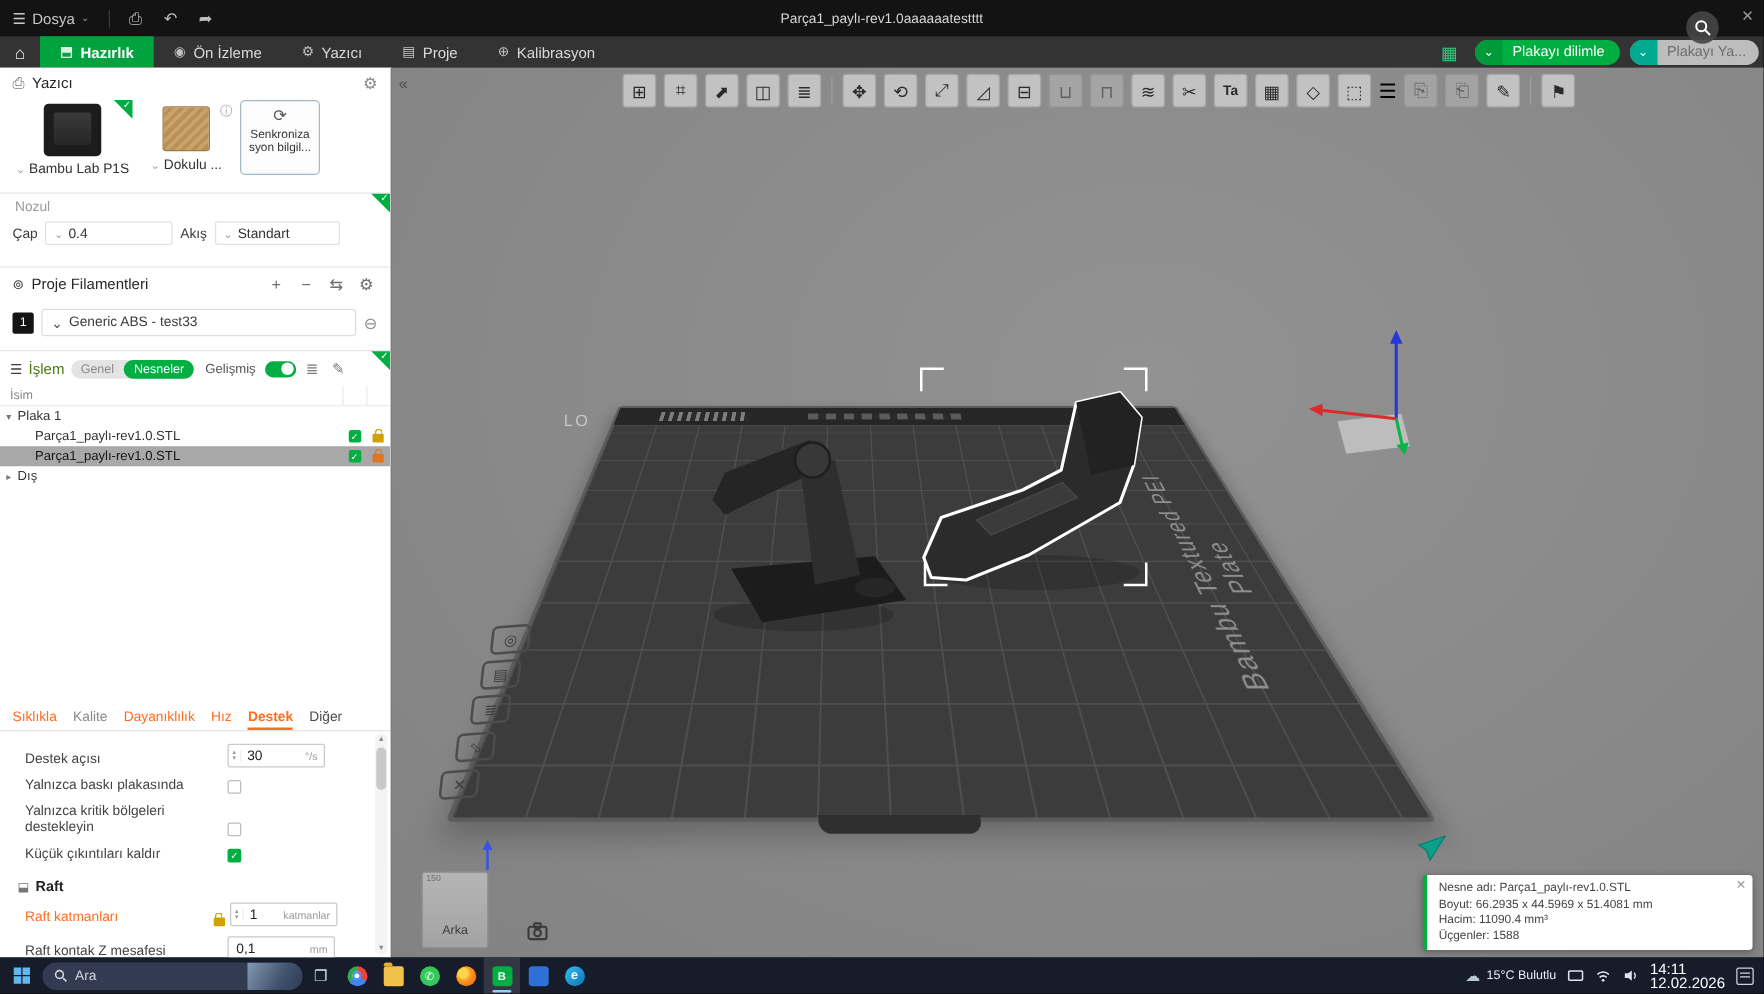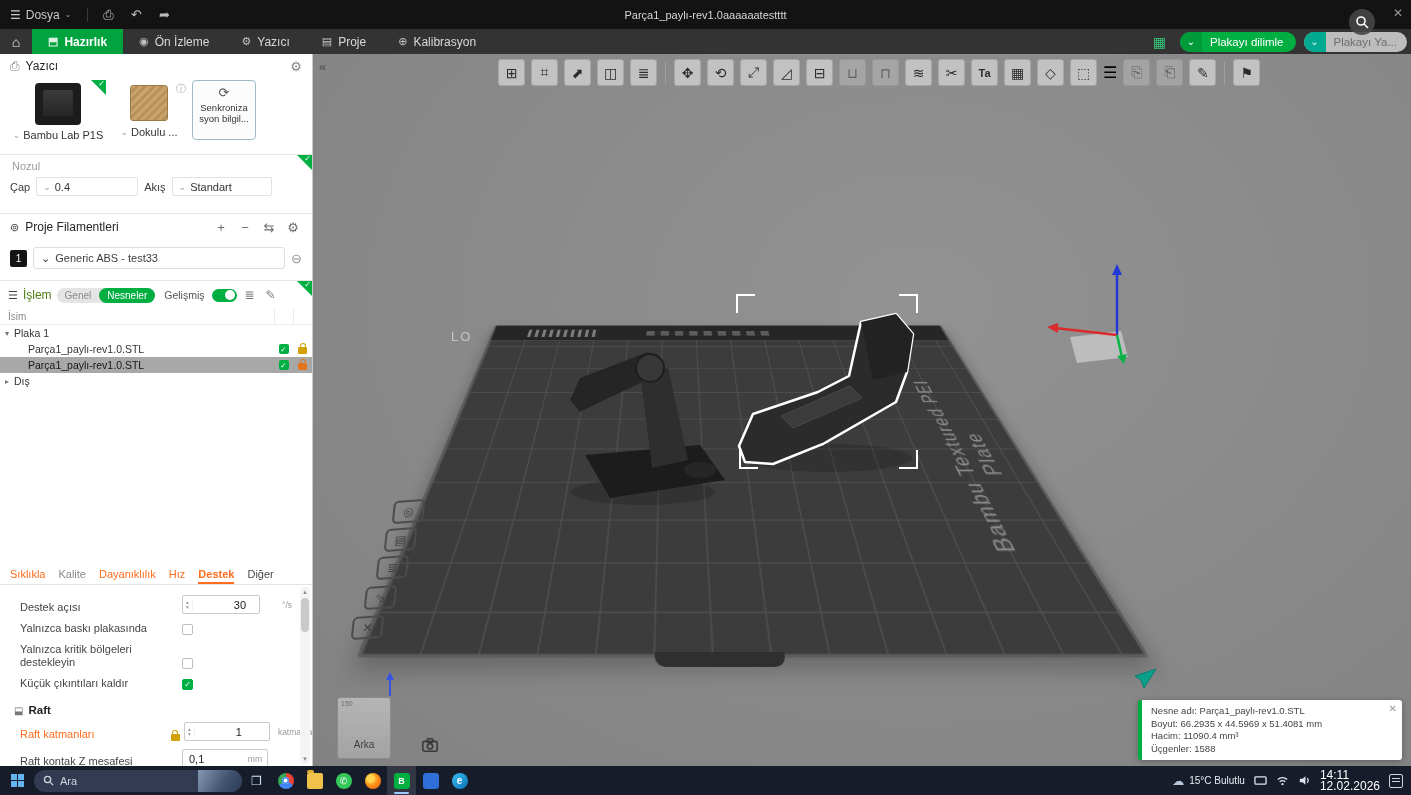--- a/index.html
+++ b/index.html
@@ -114,21 +114,21 @@
   .stab.mod { color:#ff6d1f; }
   .stab.active { color:#ff6d1f; border-bottom:2px solid #ff6d1f; padding-bottom:2px; font-weight:bold; }
   .stab.plain { color:#4a4a4a; }
 
   .settings { flex:1; min-height:0; overflow:hidden; position:relative; padding:6px 16px 0 0; }
   .s-row { display:flex; align-items:flex-end; padding:4px 0 4px 20px; }
   .s-row .lbl { width:162px; font-size:11px; color:#444; line-height:13px; }
   .s-row .lbl.orange { color:#ff6d1f; }
   .cb { width:11px; height:11px; border:1px solid #bdbdbd; background:#fff; border-radius:2px; font-size:8px; color:#fff; display:flex; align-items:center; justify-content:center; }
   .cb.checked { background:#00ae42; border-color:#00ae42; }
-  .spin { display:flex; align-items:center; border:1px solid #c9c9c9; background:#fff; height:19px; border-radius:2px;gap:36px; }
+  .spin { display:flex; align-items:center; border:1px solid #c9c9c9; background:#fff; height:19px; border-radius:2px; }
   .spin .arr { display:flex; flex-direction:column; line-height:5px; font-size:5.5px; color:#999; padding:0 3px; border-right:1px solid #efefef; }
   .spin .val { flex:1; font-size:11px; color:#222; padding-left:5px; }
   .spin .unit { font-size:8.5px; color:#9a9a9a; padding-right:5px; white-space:nowrap; }
   .w78 { width:78px; } .w86 { width:86px; }
   .sec-title { display:flex; align-items:center; gap:5px; padding:10px 0 2px 14px; font-size:11.5px; font-weight:bold; color:#222; }
   .sec-title .st-ico { font-size:10px; color:#777; font-weight:normal; }
   .vbox { display:flex; align-items:center; border:1px solid #c9c9c9; background:#fff; height:19px; border-radius:2px; }
   .vbox .val { flex:1; font-size:11px; color:#222; padding-left:6px; }
   .vbox .unit { font-size:8.5px; color:#9a9a9a; padding-right:5px; }
   .lockcell { width:14px; display:flex; justify-content:center; margin-right:2px; }

